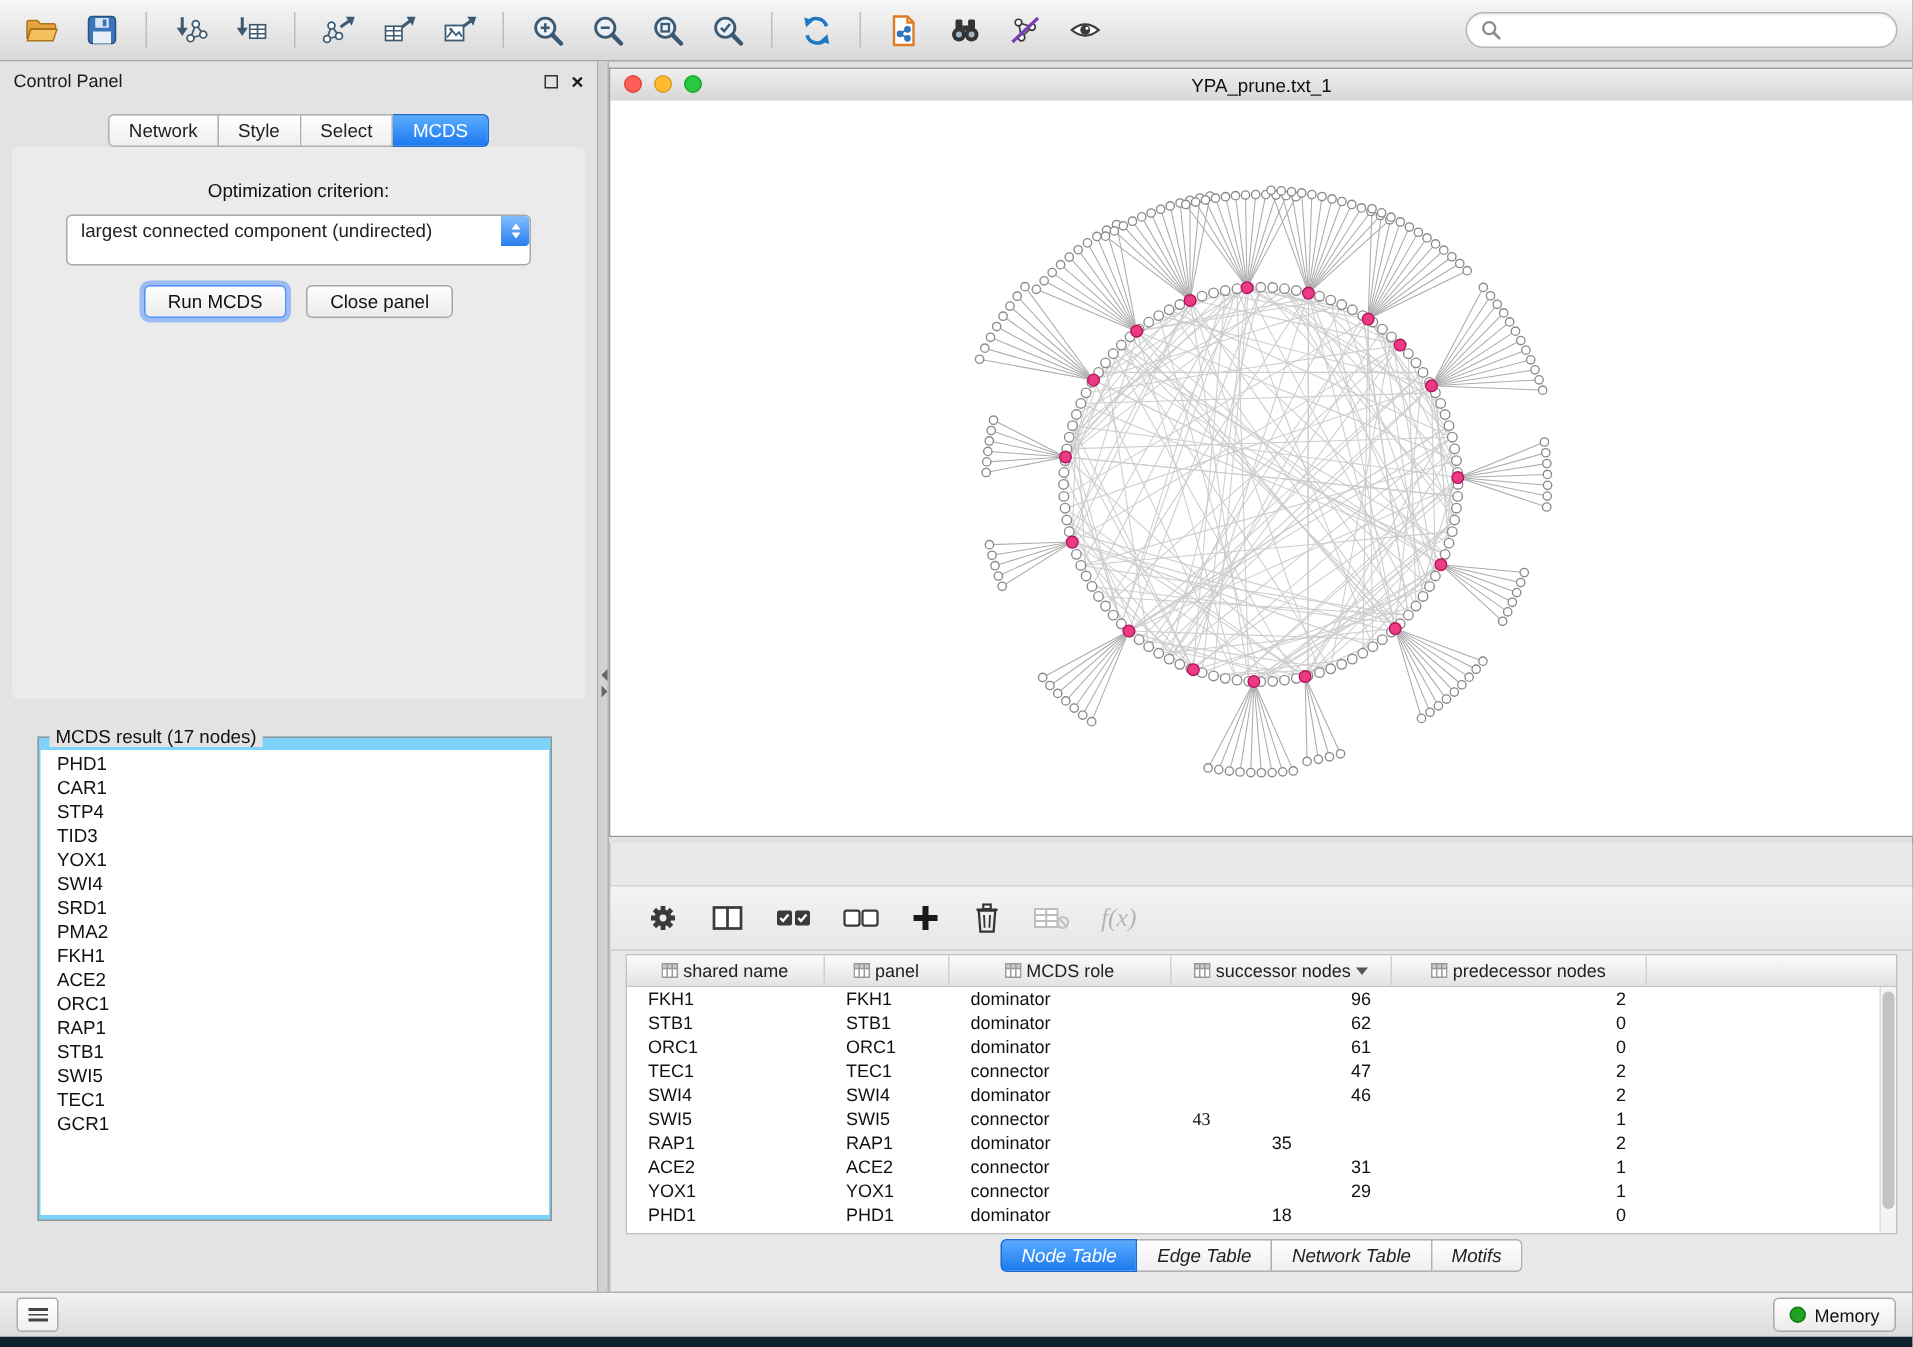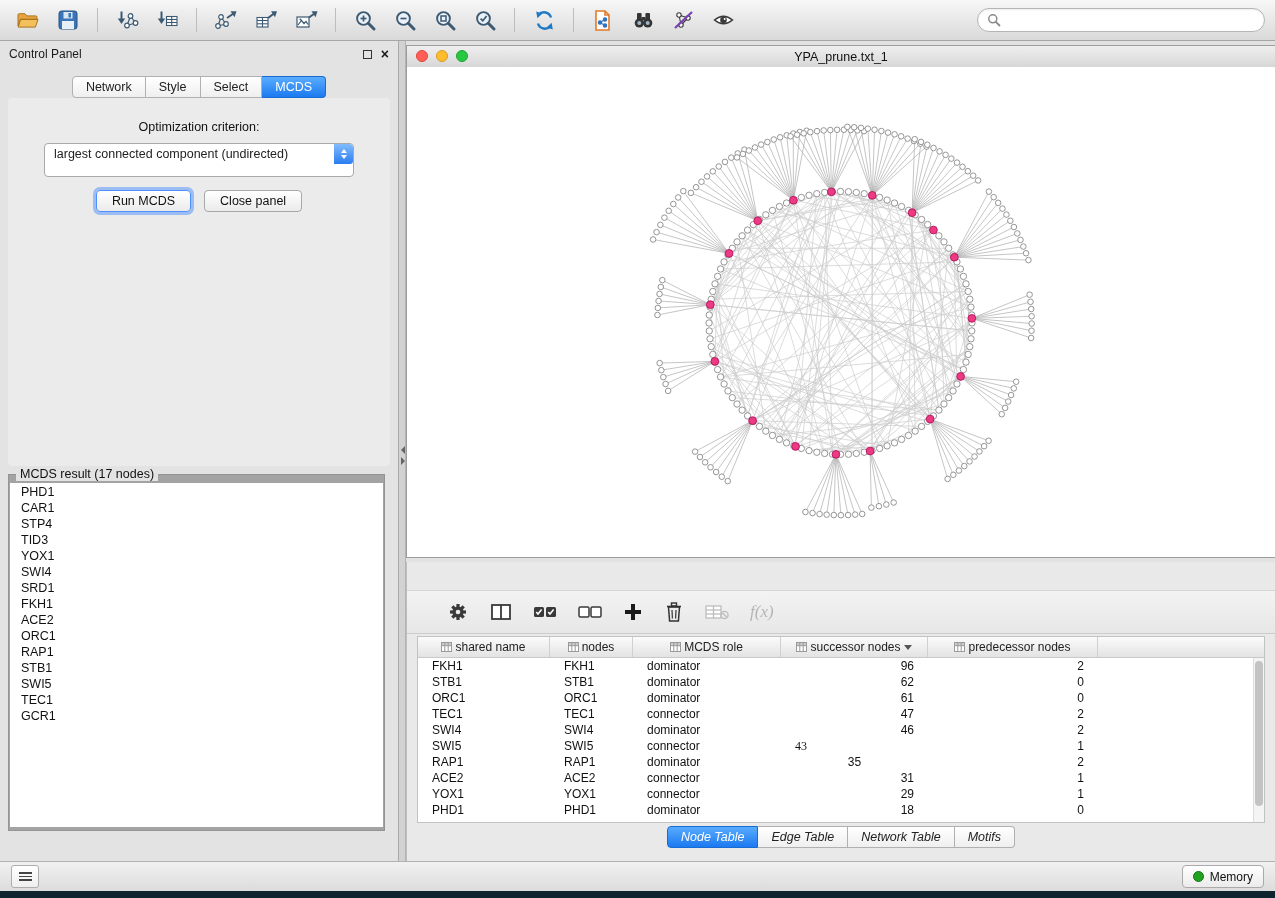--- a/index.html
+++ b/index.html
@@ -40,21 +40,21 @@
     white-space:nowrap;overflow:hidden;}
   .sel-btn{position:absolute;right:0px;top:0px;width:19px;height:20px;border-radius:0 3px 3px 0;
     background:linear-gradient(#82bcfd,#2a7df0);display:flex;flex-direction:column;align-items:center;justify-content:center;gap:2px;}
   .tri-up{width:0;height:0;border-left:3.5px solid transparent;border-right:3.5px solid transparent;border-bottom:4px solid #fff;}
   .tri-down{width:0;height:0;border-left:3.5px solid transparent;border-right:3.5px solid transparent;border-top:4px solid #fff;}
   .btn-row{display:flex;justify-content:center;gap:13px;margin-top:13px;}
   .btn{height:22px;box-sizing:border-box;padding:0 15px;font-size:12.5px;color:#111;
     background:linear-gradient(#ffffff,#ebebeb);border:1px solid #a8a8a8;border-radius:4px;line-height:20px;}
   .btn.focused{border-color:#4d90fe;box-shadow:0 0 0 3px rgba(77,144,254,.5);}
   .mcds-fieldset{position:absolute;left:8px;right:13px;top:426px;bottom:30px;box-sizing:border-box;
-    border:1px solid #949494;background:#a3a3a3;margin:0;padding:2px 1px 3px 1px;}
+    border:1px solid #949494;background:#7dd3fc;margin:17px;padding:2px 1px 3px 1px;}
   .mcds-fieldset legend{font-size:12.5px;background:#e3e3e3;padding:0 4px;margin-left:6px;color:#111;}
   .mcds-list{width:100%;height:100%;overflow:hidden;box-sizing:border-box;padding:1px 0 0 11px;background:#fff;}
   .mcds-item{font-size:12.5px;line-height:16px;color:#111;}
 
   
   .v-splitter{position:absolute;left:399px;top:41px;width:7px;bottom:30px;background:#d2d2d2;border-right:1px solid #b3b3b3;box-sizing:border-box;}
   .v-splitter .handle{position:absolute;left:0;top:405px;width:7px;display:flex;flex-direction:column;gap:3px;align-items:center;}
   .tri-l{width:0;height:0;border-top:4px solid transparent;border-bottom:4px solid transparent;border-right:4px solid #666;}
   .tri-r{width:0;height:0;border-top:4px solid transparent;border-bottom:4px solid transparent;border-left:4px solid #666;}
 
@@ -67,21 +67,21 @@
   .dot.red{background:#ff5f57;border:1px solid #e0443e;}
   .dot.yellow{background:#febc2e;border:1px solid #d89c20;}
   .dot.green{background:#28c840;border:1px solid #1ba62f;}
   .net-canvas{position:absolute;left:0;right:0;top:21px;bottom:0;background:#fff;overflow:hidden;}
   .net-canvas svg{display:block;width:100%;height:100%;}
 
   
   .table-panel{position:absolute;left:406px;top:562px;right:0;bottom:30px;background:#e9e9e9;border-left:1px solid #bdbdbd;box-sizing:border-box;}
   .tp-head{height:28px;display:flex;align-items:center;padding:0 10px;font-size:12px;color:#1a1a1a;margin-top:45px;}
   .tp-toolbar{position:absolute;left:0;right:0;top:28px;height:44px;background:linear-gradient(#f3f3f3,#e7e7e7);
-    border-top:1px solid #d6d6d6;border-bottom:1px solid #cccccc;display:flex;align-items:center;padding-left:40px;gap:21px;box-sizing:border-box;}
+    border-top:1px solid #d6d6d6;border-bottom:1px solid #cccccc;display:flex;align-items:center;padding-left:24px;gap:21px;box-sizing:border-box;}
   .ttb{height:30px;display:flex;align-items:center;justify-content:center;}
   .fx{font-family:"Liberation Serif",serif;font-style:italic;font-size:17px;color:#b5b5b5;}
   .tp-table-wrap{position:absolute;top:74px;left:10px;right:10px;bottom:38px;background:#fff;border:1px solid #c2c2c2;box-sizing:border-box;overflow:hidden;}
   .thead{display:flex;height:21px;background:linear-gradient(#fbfbfb,#e3e3e3);border-bottom:1px solid #c9c9c9;box-sizing:border-box;}
   .th{display:flex;align-items:center;justify-content:center;gap:3px;border-right:1px solid #d0d0d0;box-sizing:border-box;
     font-size:12px;color:#222;white-space:nowrap;overflow:hidden;}
   .th.fill{border-right:none;}
   .hcaret{width:0;height:0;border-left:4px solid transparent;border-right:4px solid transparent;border-top:5px solid #555;}
   .tr{display:flex;height:16px;align-items:center;}
   .td{box-sizing:border-box;padding:0 14px;font-size:12px;color:#111;white-space:nowrap;overflow:hidden;line-height:16px;}
@@ -308,20 +308,21 @@
     <fieldset class="mcds-fieldset">
       <legend>MCDS result (17 nodes)</legend>
       <div class="mcds-list">
           <div class="mcds-item">PHD1</div>
           <div class="mcds-item">CAR1</div>
           <div class="mcds-item">STP4</div>
           <div class="mcds-item">TID3</div>
           <div class="mcds-item">YOX1</div>
           <div class="mcds-item">SWI4</div>
           <div class="mcds-item">SRD1</div>
+          <div class="mcds-item">PMA2</div>
           <div class="mcds-item">FKH1</div>
           <div class="mcds-item">ACE2</div>
           <div class="mcds-item">ORC1</div>
           <div class="mcds-item">RAP1</div>
           <div class="mcds-item">STB1</div>
           <div class="mcds-item">SWI5</div>
           <div class="mcds-item">TEC1</div>
           <div class="mcds-item">GCR1</div>
         </div>
     </fieldset>
@@ -995,21 +996,21 @@
             </svg>
             <span>shared name</span>
           </div>
           <div class="th" style="width: 83px;">
             <svg width="11" height="10" viewBox="0 0 11 10">
               <rect x="0.5" y="0.5" width="10" height="9" fill="#ffffff" stroke="#9a9a9a"></rect>
               <rect x="0.5" y="0.5" width="10" height="3.2" fill="#cccccc" stroke="#9a9a9a"></rect>
               <line x1="3.8" y1="0.5" x2="3.8" y2="9.5" stroke="#9a9a9a"></line>
               <line x1="7.2" y1="0.5" x2="7.2" y2="9.5" stroke="#9a9a9a"></line>
             </svg>
-            <span>nodes</span>
+            <span>panel</span>
           </div>
           <div class="th" style="width: 148px;">
             <svg width="11" height="10" viewBox="0 0 11 10">
               <rect x="0.5" y="0.5" width="10" height="9" fill="#ffffff" stroke="#9a9a9a"></rect>
               <rect x="0.5" y="0.5" width="10" height="3.2" fill="#cccccc" stroke="#9a9a9a"></rect>
               <line x1="3.8" y1="0.5" x2="3.8" y2="9.5" stroke="#9a9a9a"></line>
               <line x1="7.2" y1="0.5" x2="7.2" y2="9.5" stroke="#9a9a9a"></line>
             </svg>
             <span>MCDS role</span>
           </div>
@@ -1095,21 +1096,21 @@
             <div class="td" style="width: 132px;">YOX1</div>
             <div class="td" style="width: 83px;">YOX1</div>
             <div class="td" style="width: 148px;">connector</div>
             <div class="td" style="width: 147px; text-align: right;">29</div>
             <div class="td" style="width: 170px; text-align: right;">1</div>
           </div>
           <div class="tr">
             <div class="td" style="width: 132px;">PHD1</div>
             <div class="td" style="width: 83px;">PHD1</div>
             <div class="td" style="width: 148px;">dominator</div>
-            <div class="td" style="width: 147px; text-align: right;">18</div>
+            <div class="td" style="width: 147px; text-align: center;">18</div>
             <div class="td" style="width: 170px; text-align: right;">0</div>
           </div>
         </div>
       <div class="vscroll">
         <div class="vthumb"></div>
       </div>
     </div>
     <div class="tp-tabs">
         <div class="seg active">Node Table</div>
         <div class="seg">Edge Table</div>

